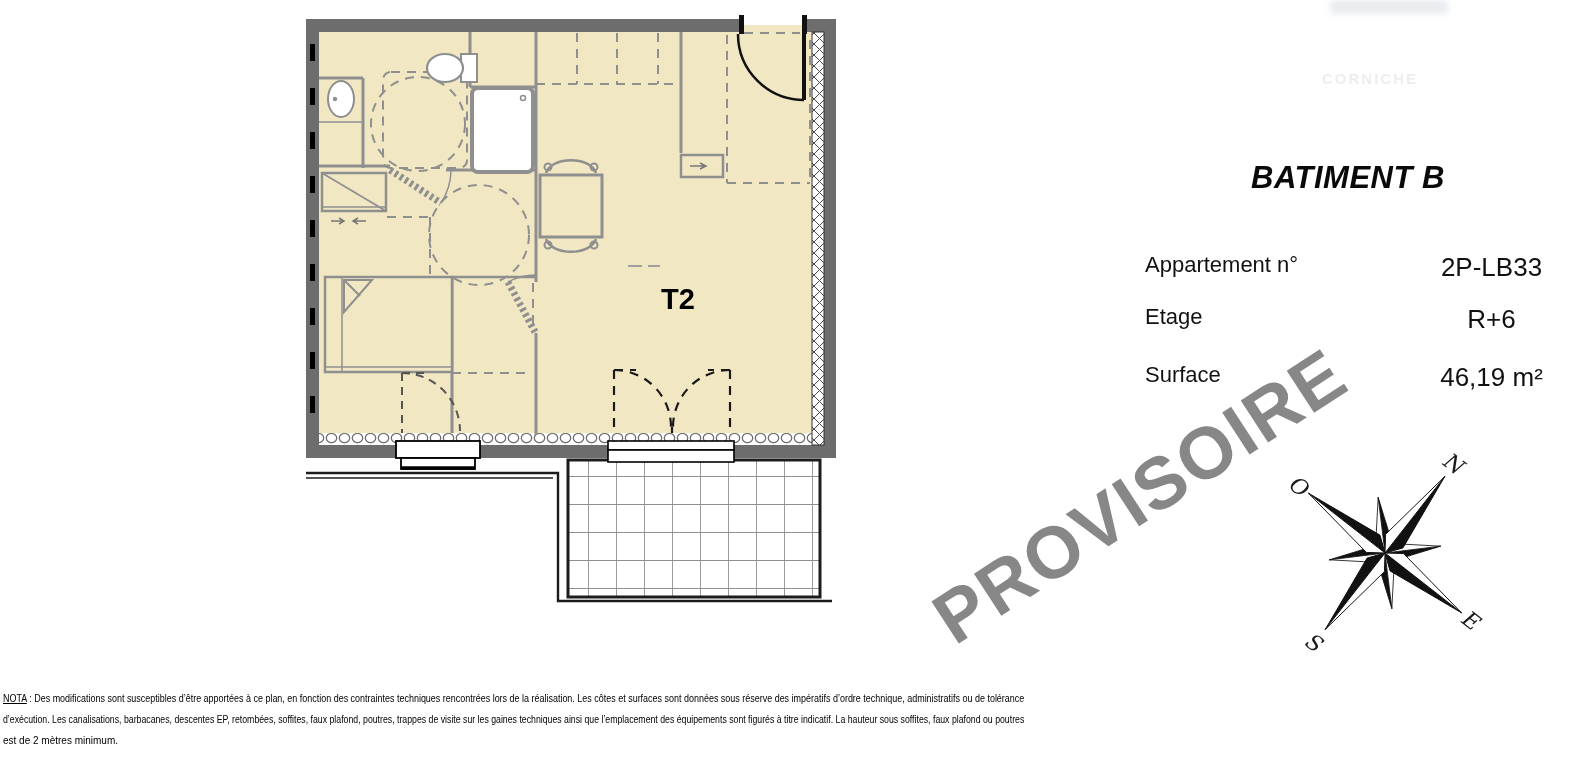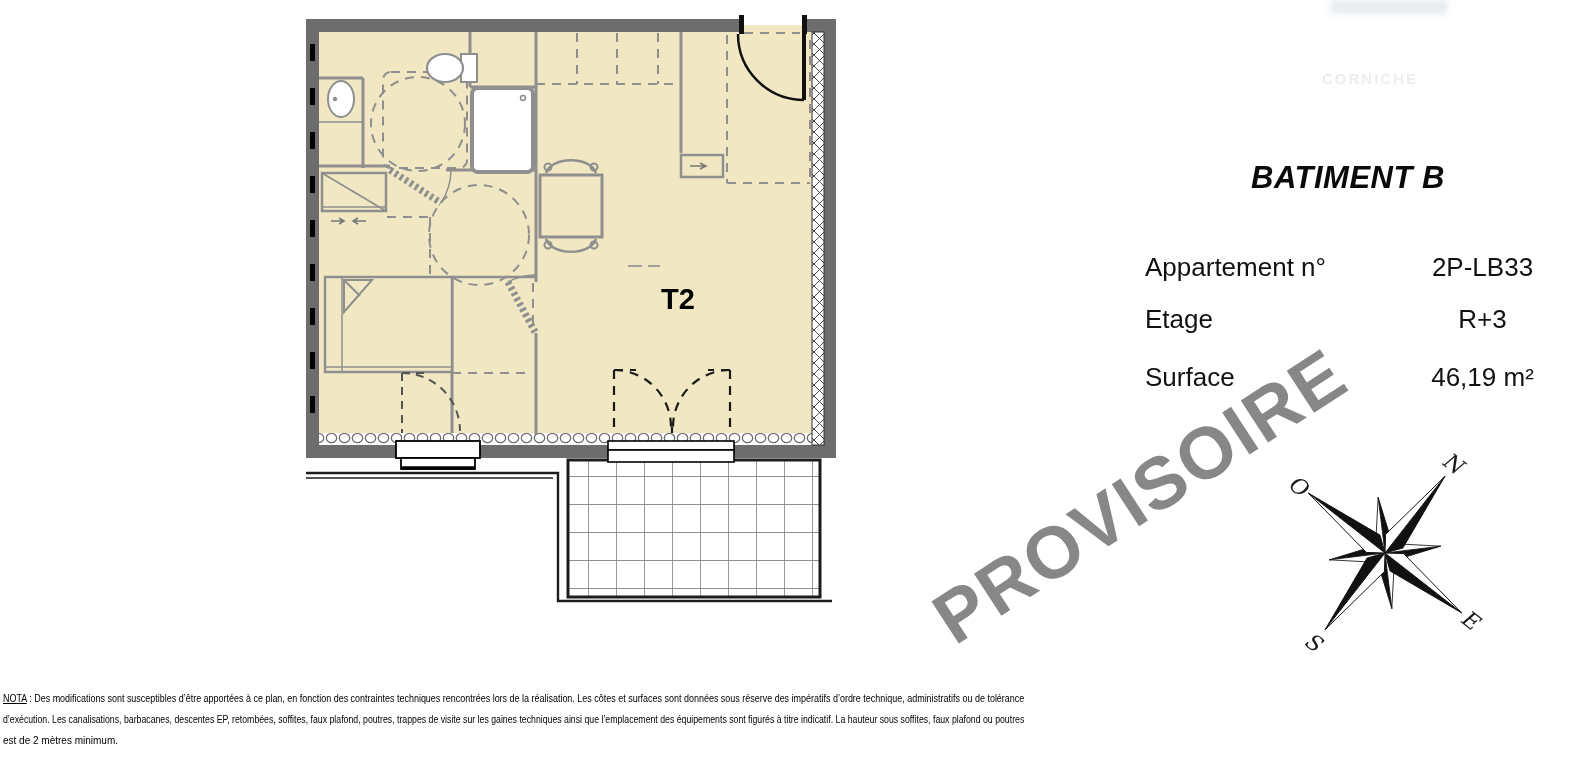--- a/index.html
+++ b/index.html
@@ -17,23 +17,23 @@
     letter-spacing:2px;color:rgba(90,105,125,0.12);
   }
   .building-title{
     position:absolute;left:1148px;top:160px;width:400px;text-align:center;
     font-size:31px;font-weight:bold;letter-spacing:0.5px;color:#0a0a0a;font-style:italic;
   }
   .info-rows{position:absolute;left:1145px;top:252px;width:415px;}
   .info-row{position:relative;height:30px;}
   .info-row.r1{margin-bottom:22px;}
   .info-row.r2{margin-bottom:28px;}
-  .info-label{font-size:26px;color:#111;}
+  .info-label{font-size:22px;color:#111;}
   .info-value{
-    position:absolute;left:260px;top:0;width:155px;text-align:center;
+    position:absolute;left:269px;top:0;width:155px;text-align:center;
     font-size:26px;color:#111;white-space:nowrap;
   }
   .watermark{
     position:absolute;left:860px;top:452px;width:560px;height:88px;
     line-height:88px;text-align:center;font-size:73px;font-weight:bold;
     letter-spacing:2px;color:#878787;transform:rotate(-33deg);
     transform-origin:50% 50%;white-space:nowrap;
   }
   .nota{
     position:absolute;left:3px;top:688px;width:1583px;
@@ -251,21 +251,21 @@
 
 <div class="building-title">BATIMENT B</div>
 
 <div class="info-rows">
   <div class="info-row r1">
     <span class="info-label">Appartement n°</span>
     <span class="info-value">2P-LB33</span>
   </div>
   <div class="info-row r2">
     <span class="info-label">Etage</span>
-    <span class="info-value">R+3</span>
+    <span class="info-value">R+6</span>
   </div>
   <div class="info-row">
     <span class="info-label">Surface</span>
     <span class="info-value">46,19 m²</span>
   </div>
 </div>
 
 <div class="watermark">PROVISOIRE</div>
 
 <div class="nota">

